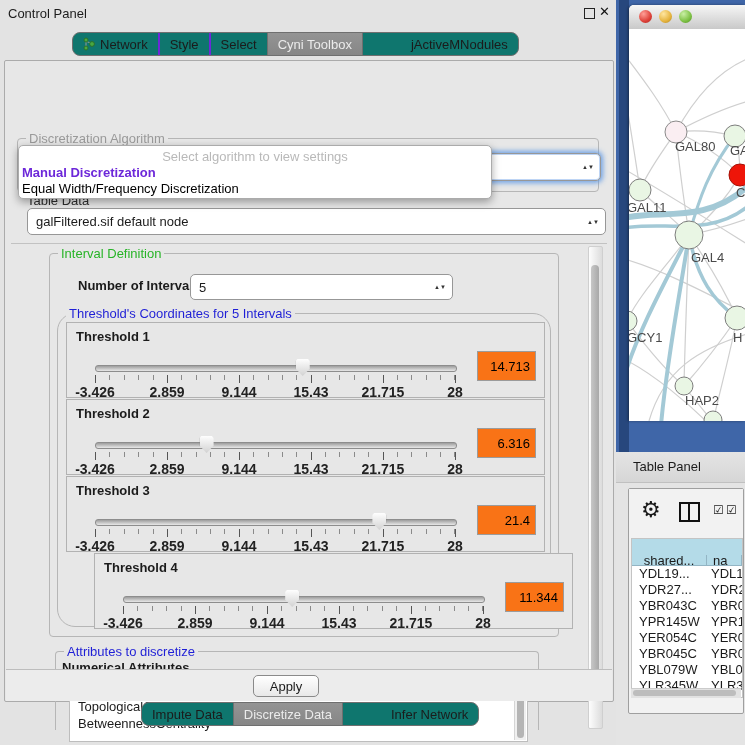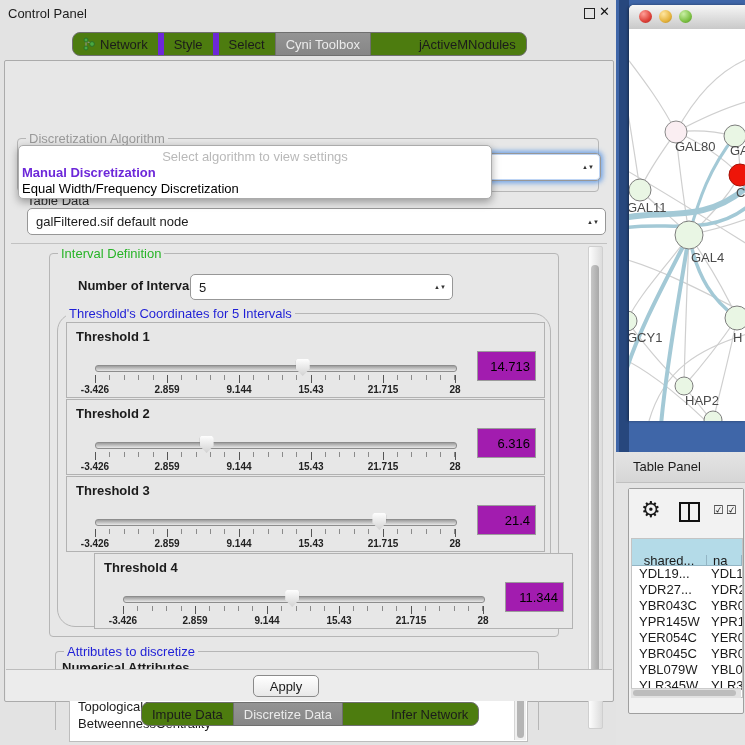--- a/index.html
+++ b/index.html
@@ -9,23 +9,23 @@
   .abs{position:absolute;}
 
   
   #control-panel{left:0;top:0;width:616px;height:572px;background:#e3e3e3;}
   #cp-titlebar{left:0;top:0;width:616px;height:26px;}
   #cp-title{left:8px;top:6px;font-size:13px;color:#1c1c1c;}
   #float-ico{left:584px;top:8px;width:9px;height:9px;border:1.6px solid #222;background:transparent;}
   #close-ico{left:599px;top:4px;font-size:13px;font-weight:bold;color:#111;}
 
   
-  .seg-strip{display:flex;height:22px;border:1.5px solid #6f6f6f;border-radius:8px;background:#4d7c0f;overflow:hidden;}
+  .seg-strip{display:flex;height:22px;border:1.5px solid #6f6f6f;border-radius:8px;background:#0f766e;overflow:hidden;}
   .seg{display:flex;align-items:center;justify-content:center;padding:0 10px;color:#1b1b1b;white-space:nowrap;
-       border-left:6px solid #6d28d9;}
+       border-left:2px solid #6d28d9;}
   .seg:first-child{border-left:none;}
   .seg.sel{background:linear-gradient(#949494,#868686);color:#ebebeb;border-left:1px solid #6f6f6f;}
   .seg.after-sel{border-left:1px solid #6f6f6f;padding-left:48px;}
   #top-tabs{left:72px;top:32px;}
   #bottom-tabs{left:141px;top:702px;}
 
   
   #outer-panel{left:4px;top:60px;width:608px;height:640px;background:#e7e7e7;
                border:1px solid #ababab;border-radius:2px;}
 
@@ -73,24 +73,24 @@
   .track{position:absolute;left:0;top:6px;width:100%;height:5px;border:1px solid #8d8d8d;border-radius:3px;
          background:linear-gradient(#9d9d9d,#e8e8e8);}
   .thumb{position:absolute;top:0;width:14px;height:17px;
          background:linear-gradient(#fefefe,#d2d2d2);
          clip-path:polygon(12% 0,88% 0,100% 12%,100% 58%,50% 100%,0 58%,0 12%);
          filter:drop-shadow(0 0 1px #777);}
   .ticks{position:absolute;left:0;top:16px;width:100%;height:8px;}
   .ticks::before{content:"";position:absolute;left:0;top:0;width:100.5%;height:5px;
          background:repeating-linear-gradient(to right,#8a8a8a 0 1px,transparent 1px 14.38px);}
   .ticks i{position:absolute;top:0;width:1px;height:8px;background:#555;}
-  .ticklabels{position:absolute;left:0;top:25px;width:100%;height:11px;font-size:10px;font-weight:bold;color:#222;}
+  .ticklabels{position:absolute;left:0;top:25px;width:100%;height:11px;font-size:14px;font-weight:bold;color:#222;}
   .ticklabels span{position:absolute;transform:translateX(-50%);white-space:nowrap;}
   .valbox{position:absolute;left:410px;top:28px;width:52px;height:28px;border:1px solid #9b9b9b;
-          background:#a21caf;text-align:right;font-size:13px;font-family:inherit;padding:0 5px 0 0;box-sizing:content-box;}
+          background:#f97316;text-align:right;font-size:13px;font-family:inherit;padding:0 5px 0 0;box-sizing:content-box;}
 
   
   #attr-group{left:50px;top:590px;width:482px;height:78px;border-bottom:none;border-bottom-left-radius:0;border-bottom-right-radius:0;}
   #attr-title{color:#1f1fd6;}
   #attr-list-label{left:6px;top:8px;font-weight:bold;position:absolute;}
   #attr-list{position:absolute;left:13px;top:28px;width:457px;height:60px;background:#fff;border:1px solid #bdbdbd;overflow:hidden;}
   .attr-item{padding:1px 0 1px 8px;line-height:15px;}
   #attr-vscroll{position:absolute;right:1px;top:1px;width:11px;height:58px;background:#f0f0f0;border-left:1px solid #d5d5d5;}
   #attr-vscroll-thumb{position:absolute;left:1.5px;top:1px;width:7px;height:55px;background:#b5b5b5;border-radius:4px;}
 

